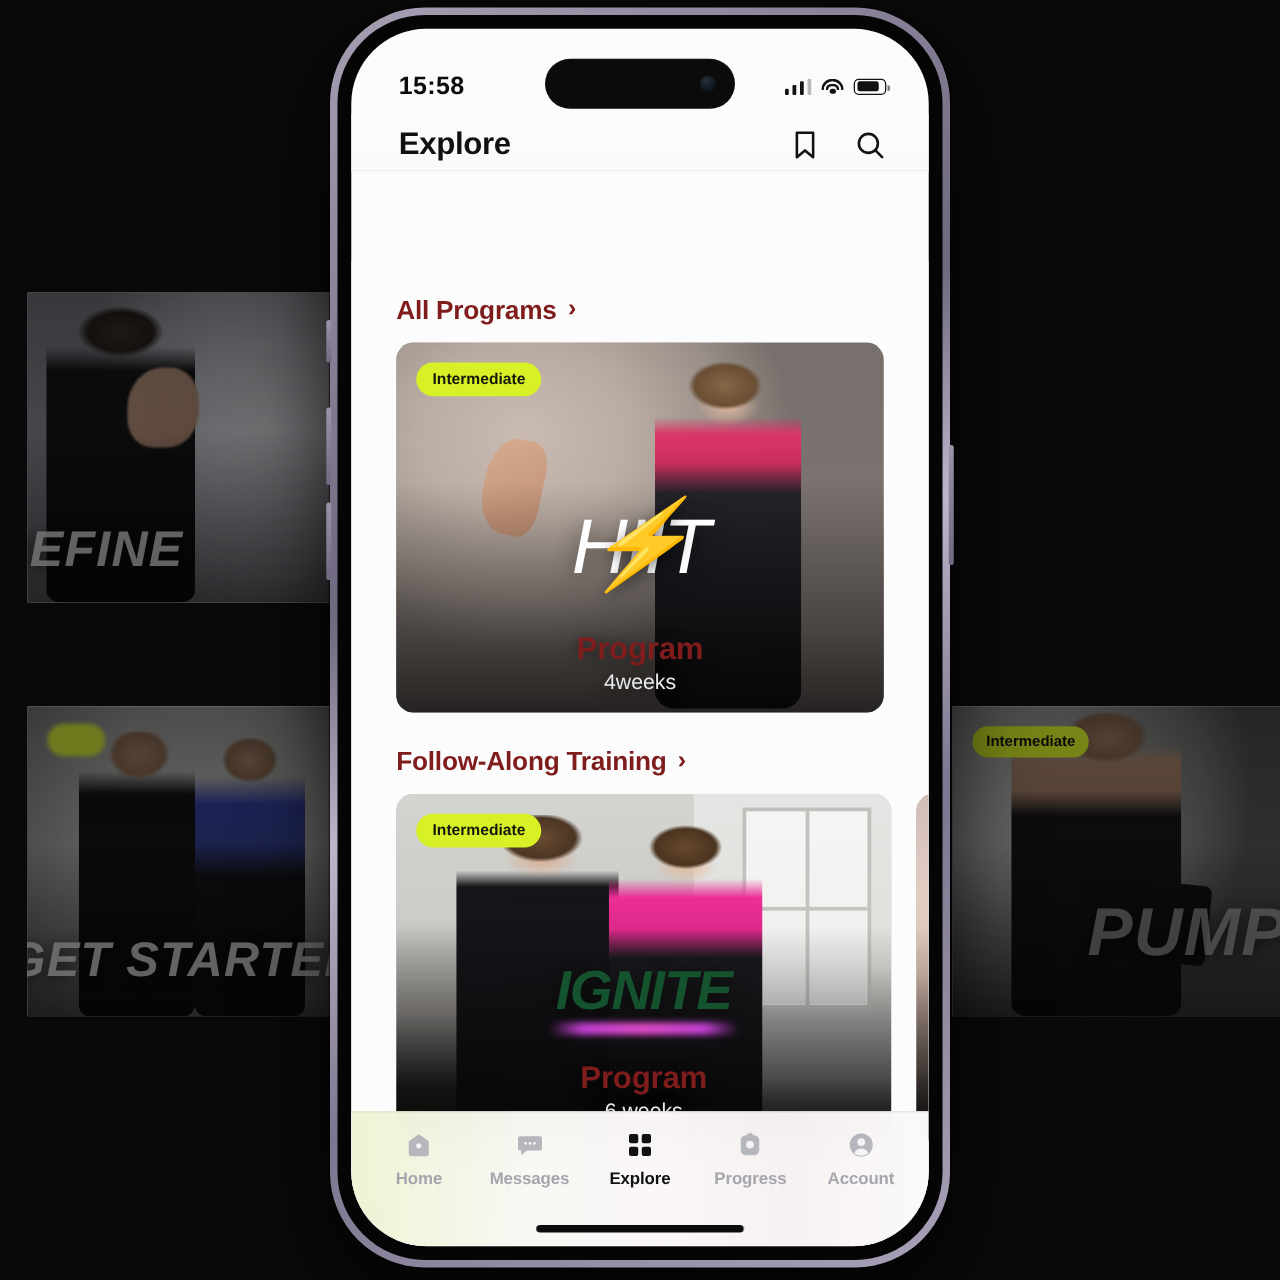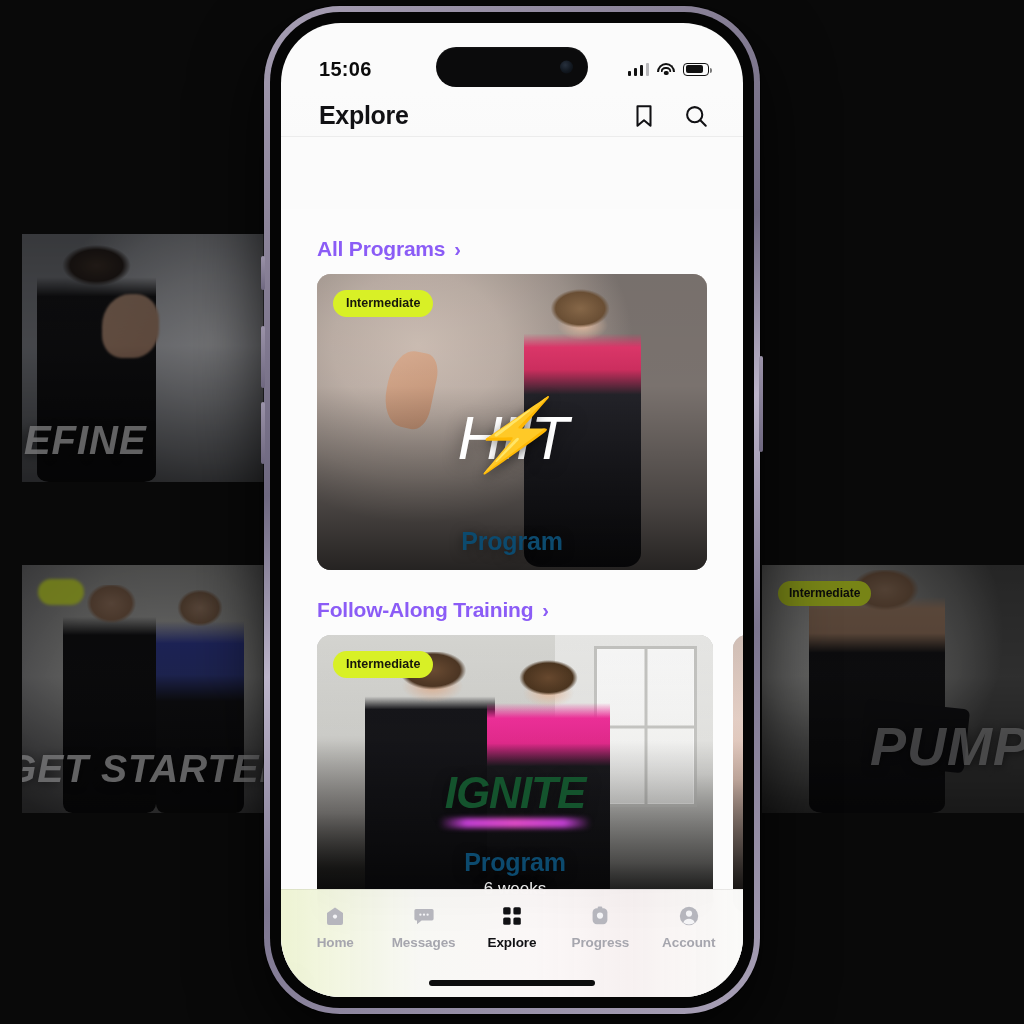--- a/index.html
+++ b/index.html
@@ -221,23 +221,23 @@
   .tab.active { background:#e9e9e9; color:#111114; font-weight:700; }
   #tabs-rule { height:1px; background:#ececec; margin:0; }
 
   
   #content {
     position:absolute; left:0; right:0; top:186px; bottom:0;
     background:#fcfcfc;
     overflow:hidden;
   }
   .section-head {
-    display:flex; align-items:center; gap:9px;
+    display:flex; align-items:flex-start; gap:9px;
     padding: 28px 0 13px 36px;
-    font-size:21px; font-weight:700; color:#8b5cf6; letter-spacing:-.2px;
+    font-size:21px; font-weight:700; color:#7f1d1d; letter-spacing:-.2px;
   }
   .chev { font-size:20px; font-weight:700; line-height:1; }
 
   .card {
     position:relative; overflow:hidden;
     border-radius: 14px;
     background:#bbb;
   }
   .card .cphoto { position:absolute; inset:0; }
   .card .cveil {
@@ -248,21 +248,21 @@
     position:absolute; left:16px; top:16px; z-index:6;
     background:#d8f026; color:#17170c;
     font-size:12.5px; font-weight:700;
     padding:6px 13px 7px; border-radius:999px;
     white-space:nowrap;
   }
   .card-text {
     position:absolute; left:0; right:0; bottom:14px; z-index:6; text-align:center;
     text-shadow: 0 2px 12px rgba(0,0,0,.5);
   }
-  .card-text .ctype { font-size:25px; font-weight:600; color:#0c4a6e; letter-spacing:-.2px; }
+  .card-text .ctype { font-size:25px; font-weight:600; color:#7f1d1d; letter-spacing:-.2px; }
   .card-text .cdur  { font-size:17px; font-weight:400; color:#eaeaea; margin-top:2px; }
 
   
   #hiit-card { margin: 0 36px; height: 296px; }
   #hiit-card .cphoto {
     background:
       radial-gradient(ellipse 55% 60% at 26% 24%, #cfc0b6 0%, #bfb1a8 40%, #9f948d 75%, #7c7470 100%),
       radial-gradient(ellipse 60% 70% at 80% 30%, #d8cdc6 0%, rgba(216,205,198,0) 70%),
       linear-gradient(180deg,#c5b8ae 0%, #a79c95 40%, #4a4745 78%, #121212 100%);
   }
@@ -439,21 +439,21 @@
     <div class="sbtn" style="right:-3px; top:350px; width:4px; height:96px;"></div>
 
     <div id="phone-inner">
       <div id="screen">
 
         <div id="island">
           <div class="lens"></div>
         </div>
 
         <div id="statusbar">
-          <div id="clock">15:06</div>
+          <div id="clock">15:58</div>
           <div id="sysicons">
             <span class="bars">
               <i style="height:5px"></i>
                 <i style="height:8px"></i>
                 <i style="height:11px"></i>
                 <i class="off" style="height:13px"></i>
             </span>
             <span class="wifi">
               <span class="w1"></span>
                 <span class="w2"></span>
@@ -499,20 +499,21 @@
             <div class="cveil"></div>
             <div class="badge">Intermediate</div>
             <div class="hiit-wrap">
               <div class="hiit-logo">
                 <span>HIIT</span>
                 <span class="bolt">⚡</span>
               </div>
             </div>
             <div class="card-text">
               <div class="ctype">Program</div>
+              <div class="cdur">4weeks</div>
             </div>
           </div>
 
           <div class="section-head">
             <span>Follow-Along Training</span>
             <span class="chev">›</span>
           </div>
 
           <div id="fa-row">
             <div class="card" id="fa-card1">

